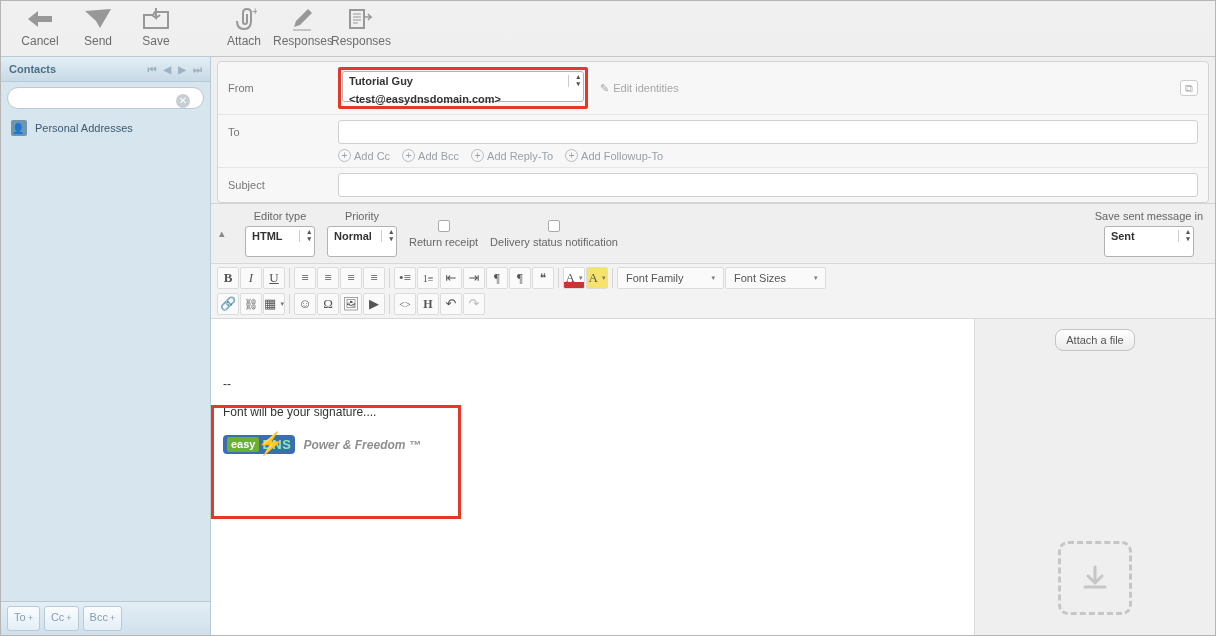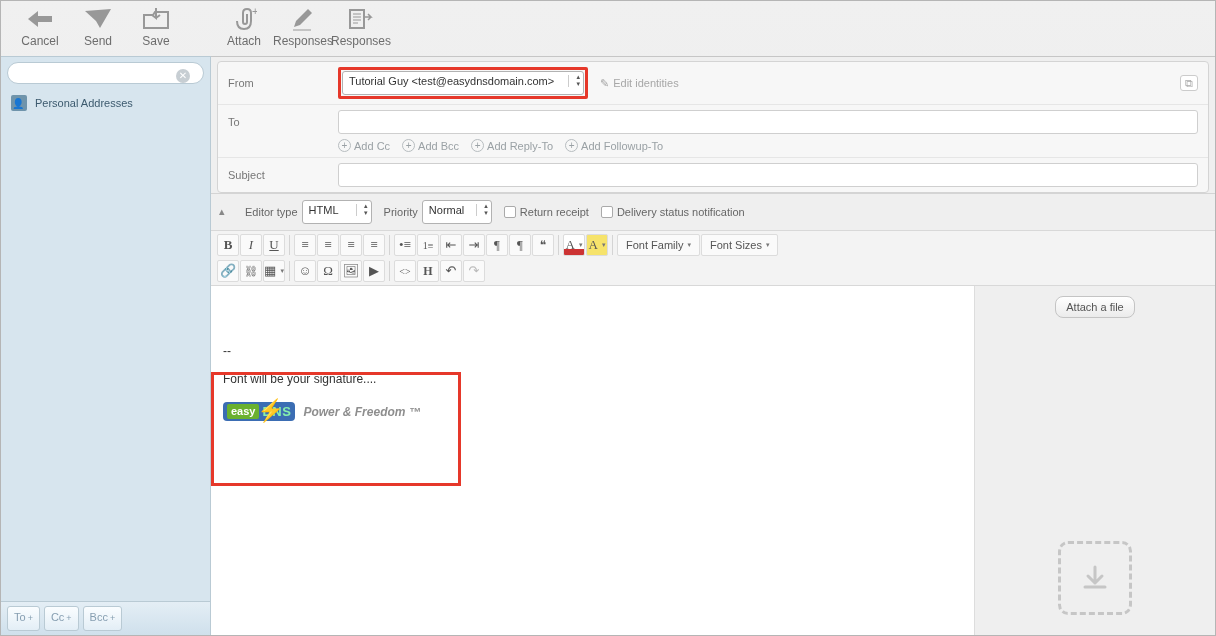--- a/index.html
+++ b/index.html
@@ -34,46 +34,46 @@
             display:flex;padding:4px 6px;gap:4px;}
   .bbtn{border:1px solid #b9cad4;border-radius:3px;background:linear-gradient(#fafdff,#e3eef6);
         padding:4px 6px 2px 6px;color:#869eb1;font-size:11px;display:flex;align-items:baseline;cursor:pointer;}
   .bbtn sup{font-size:9px;margin-left:2px;}
 
   .main{flex:1;display:flex;flex-direction:column;border-top:1px solid #c6c6c6;background:#efefef;}
   .hdr-box{background:#f7f7f7;border:1px solid #d4d4d4;border-radius:4px;margin:4px 6px 0 6px;}
   .hdr-row{display:flex;align-items:center;padding:5px 10px;}
   .hdr-row.bordered{border-top:1px solid #e6e6e6;}
   .hdr-lbl{width:110px;color:#777;font-size:11px;}
-  .sel-like{height:24px;background:#fff;border:1px solid #b2b2b2;border-radius:3px;font-size:11px;
-            padding:0 18px 0 6px;line-height:18px;position:relative;display:inline-block;color:#333;}
+  .sel-like{height:31px;background:#fff;border:1px solid #b2b2b2;border-radius:3px;font-size:11px;
+            padding:0 18px 0 6px;line-height:18px;position:relative;display:inline-block;color:#333;font-weight:bold;}
   .sel-like::after{content:"";position:absolute;right:4px;top:3px;width:10px;height:12px;
                    background:linear-gradient(#888,#888) center 3px/6px 1px no-repeat,
                               linear-gradient(#888,#888) center 8px/6px 1px no-repeat;
                    border-left:1px solid #ccc;}
   .sel-like.stepper::after{content:"";background:none;}
   .sel-like.stepper .arws{position:absolute;right:3px;top:1px;line-height:7px;font-size:7px;color:#555;}
   .inp{height:24px;border:1px solid #cfcfcf;border-radius:3px;flex:1;background:#fff;padding:0 6px;}
   .edit-ids{color:#a7a7a7;margin-left:12px;display:flex;align-items:center;gap:4px;}
   .plusbtn{color:#9aa1a5;display:flex;align-items:center;gap:3px;margin-right:12px;font-size:11px;}
   .plusbtn .c{width:13px;height:13px;border:1px solid #b7bdc0;border-radius:50%;display:flex;
               align-items:center;justify-content:center;font-size:10px;line-height:10px;}
   .expand-ic{margin-left:auto;color:#aaa;border:1px solid #ccc;border-radius:3px;width:18px;height:16px;
              display:flex;align-items:center;justify-content:center;font-size:11px;background:#fff;}
   .optbar{display:flex;align-items:center;gap:12px;padding:6px 12px 6px 8px;font-size:11px;color:#666;
           border-top:1px solid #d4d4d4;background:#efefef;}
-  .optbar .item{display:flex;align-items:center;gap:4px;}
+  .optbar .item{display:flex;align-items:center;gap:4px;flex-direction:column;}
   .chk{width:12px;height:12px;border:1px solid #aaa;border-radius:2px;background:#fff;display:inline-block;}
   .collapse{width:14px;height:14px;color:#888;}
   
   .ed-tool{background:#f3f3f3;border-top:1px solid #d8d8d8;border-bottom:1px solid #d8d8d8;
            padding:3px 6px;display:flex;flex-wrap:wrap;align-items:center;gap:1px;}
   .edb{width:22px;height:22px;border:1px solid #dcdcdc;border-radius:2px;display:flex;align-items:center;
        justify-content:center;font-family:serif;font-size:13px;color:#555;background:#fafafa;cursor:pointer;}
-  .edb.wide{width:auto;padding:0 8px;font-family:"Lucida Grande",Arial;font-size:11px;}
+  .edb.wide{width:auto;padding:0 8px;font-family:"Lucida Grande",Arial;font-size:11px;gap:24px;}
   .edb .tri{font-size:7px;margin-left:4px;color:#777;}
   .edb.colorA{background:linear-gradient(#fff 70%,#cc3333 70%);}
   .edb.colorB{background:#f6e36b;}
   .sep{width:1px;height:20px;background:#d4d4d4;margin:0 3px;}
   
   .bodysplit{flex:1;display:flex;}
   .editor{flex:1;background:#fff;border-right:1px solid #ddd;padding:18px 12px;position:relative;font-size:12px;color:#333;}
   .hl{position:absolute;border:3px solid #e6382a;pointer-events:none;}
   .hl1{left:0;top:86px;width:250px;height:114px;} 
   .attach{width:240px;background:#efefef;display:flex;flex-direction:column;align-items:center;padding:10px 10px;}
@@ -147,20 +147,29 @@
           <path d="M18 9h6l-3 -3m3 3l-3 3" stroke="#989898" stroke-width="1.5" fill="none"></path>
         </svg>
     </div>
     <div class="lbl">Responses</div>
   </div>
 </div>
 
 <div class="split">
 
   <div class="sidebar">
+    <div class="side-hd">
+      <span>Contacts</span>
+      <span class="navicons">
+        <span>⏮</span>
+        <span>◀</span>
+        <span>▶</span>
+        <span>⏭</span>
+      </span>
+    </div>
     <div class="search-wrap">
       <div class="search-box">
         <span class="mag">🔍</span>
         <input class="search-in" placeholder="" style="">
         <span class="clr">✕</span>
       </div>
     </div>
     <div class="abk-item">
       <span class="ic">👤</span>
       <span>Personal Addresses</span>
@@ -235,20 +244,24 @@
           <span>Priority</span>
         <span class="sel-like stepper" style="width:70px"><span>Normal</span><span class="arws">▴<br>▾</span></span>
         </span>
       <span class="item">
           <span class="chk"></span>
         <span>Return receipt</span>
         </span>
       <span class="item">
           <span class="chk"></span>
         <span>Delivery status notification</span>
+        </span>
+      <span class="item" style="margin-left:auto">
+          <span>Save sent message in</span>
+        <span class="sel-like stepper" style="width:90px"><span>Sent</span><span class="arws">▴<br>▾</span></span>
         </span>
     </div>
 
     <div class="ed-tool">
       <span class="edb">
           <b>B</b>
         </span>
       <span class="edb">
           <i>I</i>
         </span>

